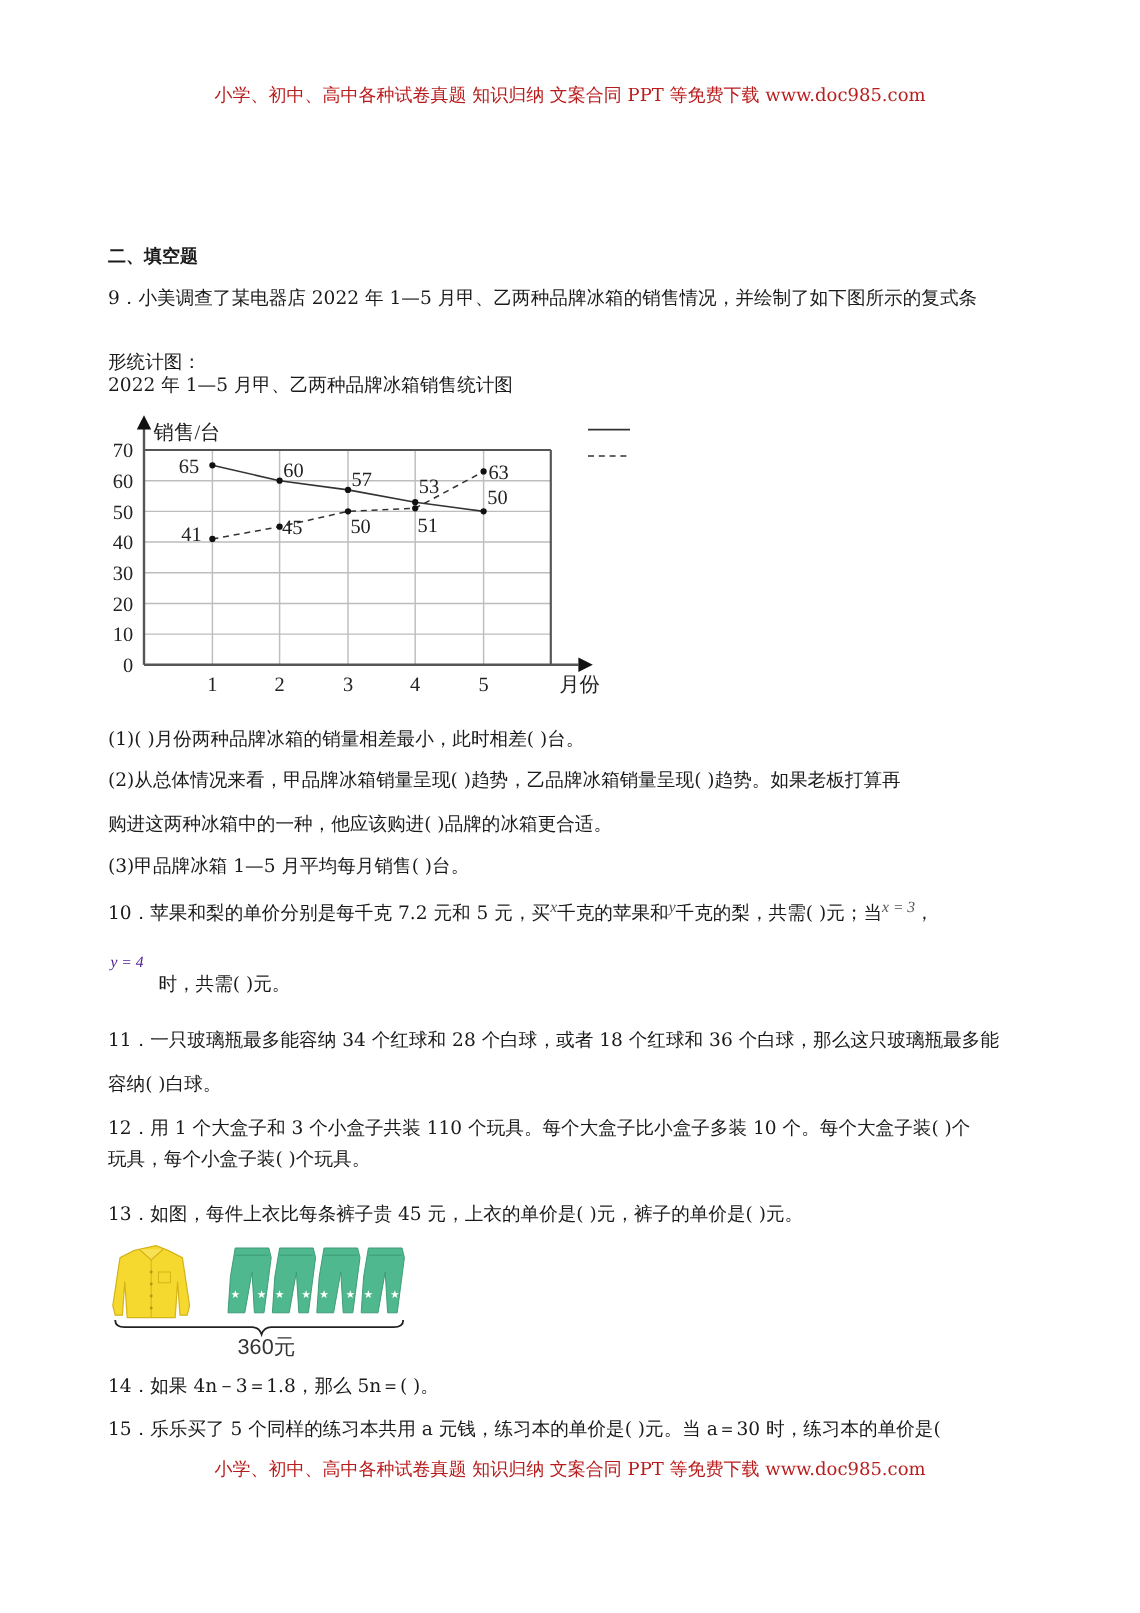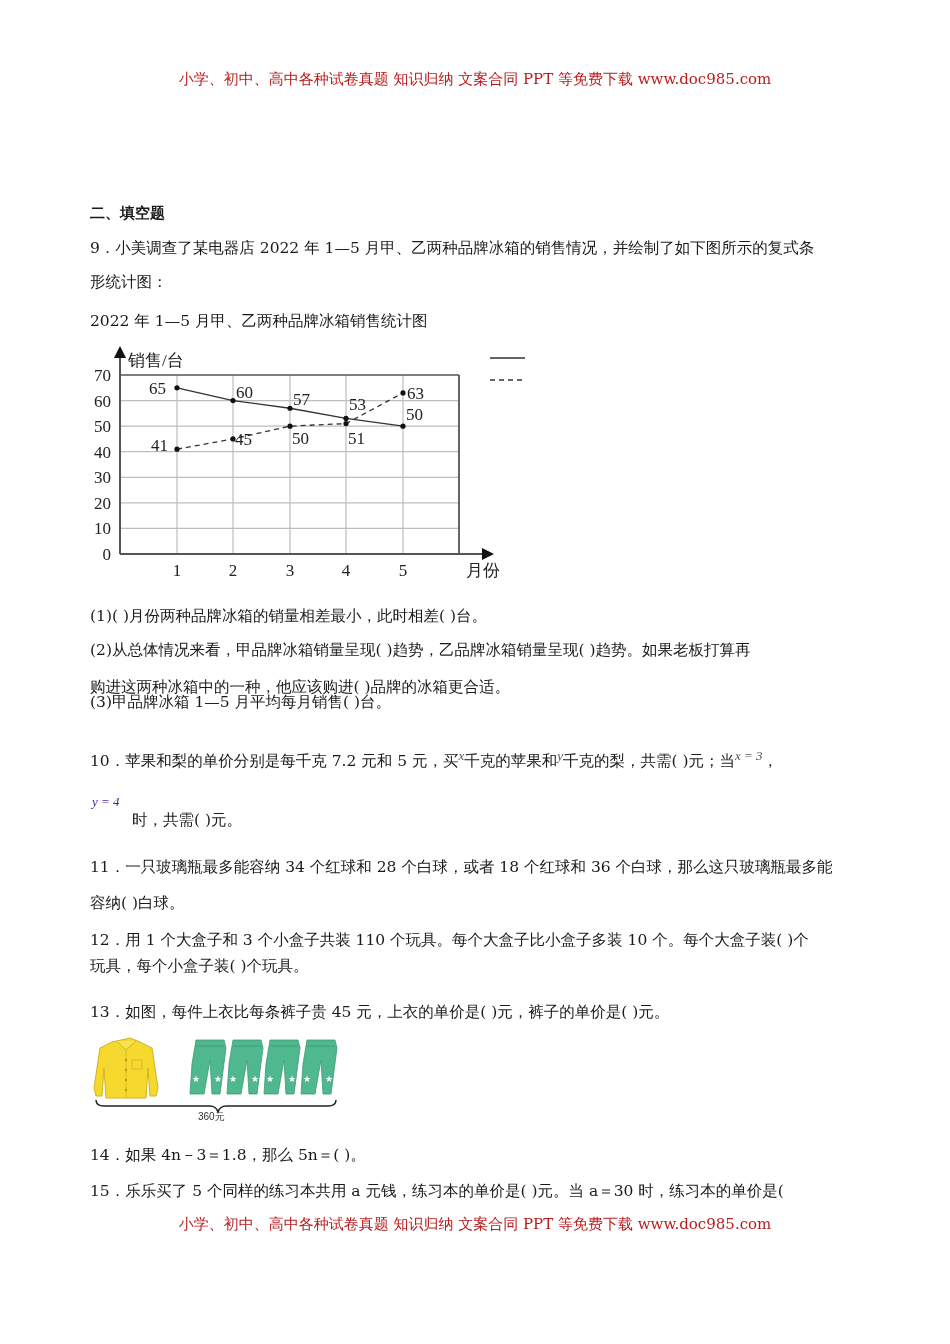--- a/index.html
+++ b/index.html
@@ -21,21 +21,21 @@
     .mathsmall { font-family: "Liberation Serif", serif; font-size: 13px; color: #4c1d95; font-style: italic; }
   </style>
 </head>
 <body>
 
 <div class="abs header">小学、初中、高中各种试卷真题  知识归纳  文案合同  PPT 等免费下载      www.doc985.com</div>
 
 <div class="abs section-title">二、填空题</div>
 
 <div class="abs line" style="top:238px">9．小美调查了某电器店 2022 年 1—5 月甲、乙两种品牌冰箱的销售情况，并绘制了如下图所示的复式条</div>
-<div class="abs line" style="top:272px">形统计图：</div>
+<div class="abs line" style="top:292px">形统计图：</div>
 <div class="abs line" style="top:311px">2022 年 1—5 月甲、乙两种品牌冰箱销售统计图</div>
 
 <div class="abs chart">
   <svg id="chart-svg" width="440" height="250" viewBox="85 340 440 250" xmlns="http://www.w3.org/2000/svg">
     <g id="grid">
         <line x1="120" y1="528.4285714285714" x2="459" y2="528.4285714285714" stroke="#bdbdbd" stroke-width="1.2"></line>
         <line x1="120" y1="502.8571428571429" x2="459" y2="502.8571428571429" stroke="#bdbdbd" stroke-width="1.2"></line>
         <line x1="120" y1="477.2857142857143" x2="459" y2="477.2857142857143" stroke="#bdbdbd" stroke-width="1.2"></line>
         <line x1="120" y1="451.7142857142857" x2="459" y2="451.7142857142857" stroke="#bdbdbd" stroke-width="1.2"></line>
         <line x1="120" y1="426.1428571428571" x2="459" y2="426.1428571428571" stroke="#bdbdbd" stroke-width="1.2"></line>
@@ -102,21 +102,21 @@
         <text x="536" y="364" font-size="17" fill="#222" font-family="DejaVu Sans, sans-serif">甲</text>
         <line x1="490" y1="380" x2="530" y2="380" stroke="#333" stroke-width="1.3" stroke-dasharray="5,4"></line>
         <text x="536" y="386" font-size="17" fill="#222" font-family="DejaVu Sans, sans-serif">乙</text>
       </g>
   </svg>
 </div>
 
 <div class="abs line" style="top:606px">(1)(        )月份两种品牌冰箱的销量相差最小，此时相差(        )台。</div>
 <div class="abs line" style="top:640px">(2)从总体情况来看，甲品牌冰箱销量呈现(        )趋势，乙品牌冰箱销量呈现(        )趋势。如果老板打算再</div>
 <div class="abs line" style="top:677px">购进这两种冰箱中的一种，他应该购进(        )品牌的冰箱更合适。</div>
-<div class="abs line" style="top:692px">(3)甲品牌冰箱 1—5 月平均每月销售(        )台。</div>
+<div class="abs line" style="top:712px">(3)甲品牌冰箱 1—5 月平均每月销售(        )台。</div>
 
 <div class="abs line" style="top:748px">
   <span>10．苹果和梨的单价分别是每千克 7.2 元和 5 元，买</span><span class="mathvar">x</span><span>千克的苹果和</span><span class="mathvar">y</span><span>千克的梨，共需(      )元；当</span><span class="mathvar">x = 3</span><span>，</span>
 </div>
 <div class="abs mathsmall" style="left:92px; top:794px">y = 4</div>
 <div class="abs line" style="left:132px; top:810px">时，共需(      )元。</div>
 
 <div class="abs line" style="top:857px">11．一只玻璃瓶最多能容纳 34 个红球和 28 个白球，或者 18 个红球和 36 个白球，那么这只玻璃瓶最多能</div>
 <div class="abs line" style="top:893px">容纳(        )白球。</div>
 
@@ -161,20 +161,20 @@
         <g transform="translate(211,6)">
           <path d="M6 0 L34 0 L36 8 L30 54 L22 54 L20 20 L14 54 L0 54 L2 24 Z" fill="#4fb88e" stroke="#3b9a74" stroke-width="0.8"></path>
           <line x1="6" y1="6" x2="34" y2="6" stroke="#3b9a74" stroke-width="0.8"></line>
           <text x="2" y="42" font-size="9" fill="#fff">★</text>
           <text x="24" y="42" font-size="9" fill="#fff">★</text>
         </g>
       </g>
 
     <path d="M6 66 Q6 72 14 72 L120 72 Q126 72 128 78 Q130 72 136 72 L238 72 Q246 72 246 66" fill="none" stroke="#222" stroke-width="1.5"></path>
   </svg>
-  <div class="abs" style="left:108px; top:76px; font-size:10px; font-family:'Liberation Sans', sans-serif; color:#333">360元</div>
+  <div class="abs" style="left:108px; top:76px; font-size:18px; font-family:'Liberation Sans', sans-serif; color:#333">360元</div>
 </div>
 
 <div class="abs line" style="top:1145px">14．如果 4n－3＝1.8，那么 5n＝(        )。</div>
 
 <div class="abs line" style="top:1181px">15．乐乐买了 5 个同样的练习本共用 a 元钱，练习本的单价是(        )元。当 a＝30 时，练习本的单价是(</div>
 
 <div class="abs footer">小学、初中、高中各种试卷真题  知识归纳  文案合同  PPT 等免费下载      www.doc985.com</div>
 
 </body></html>

